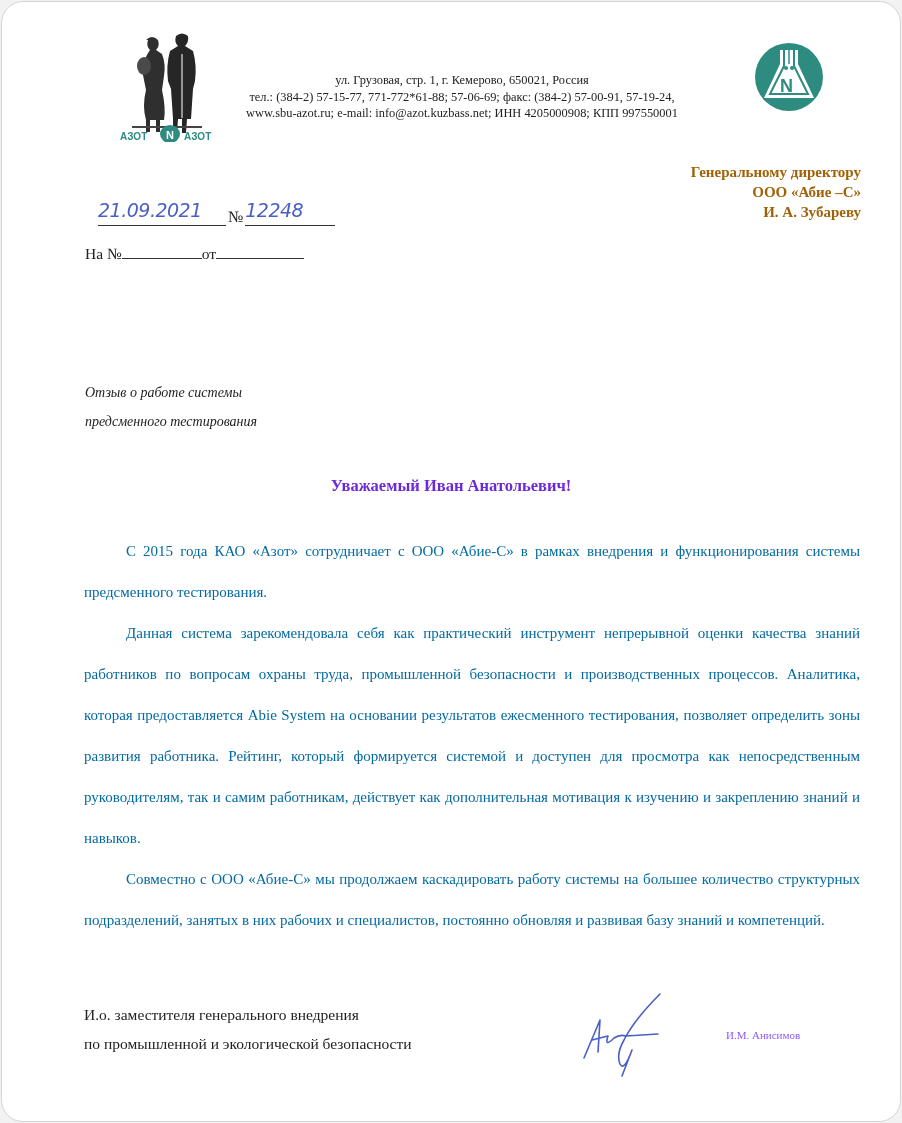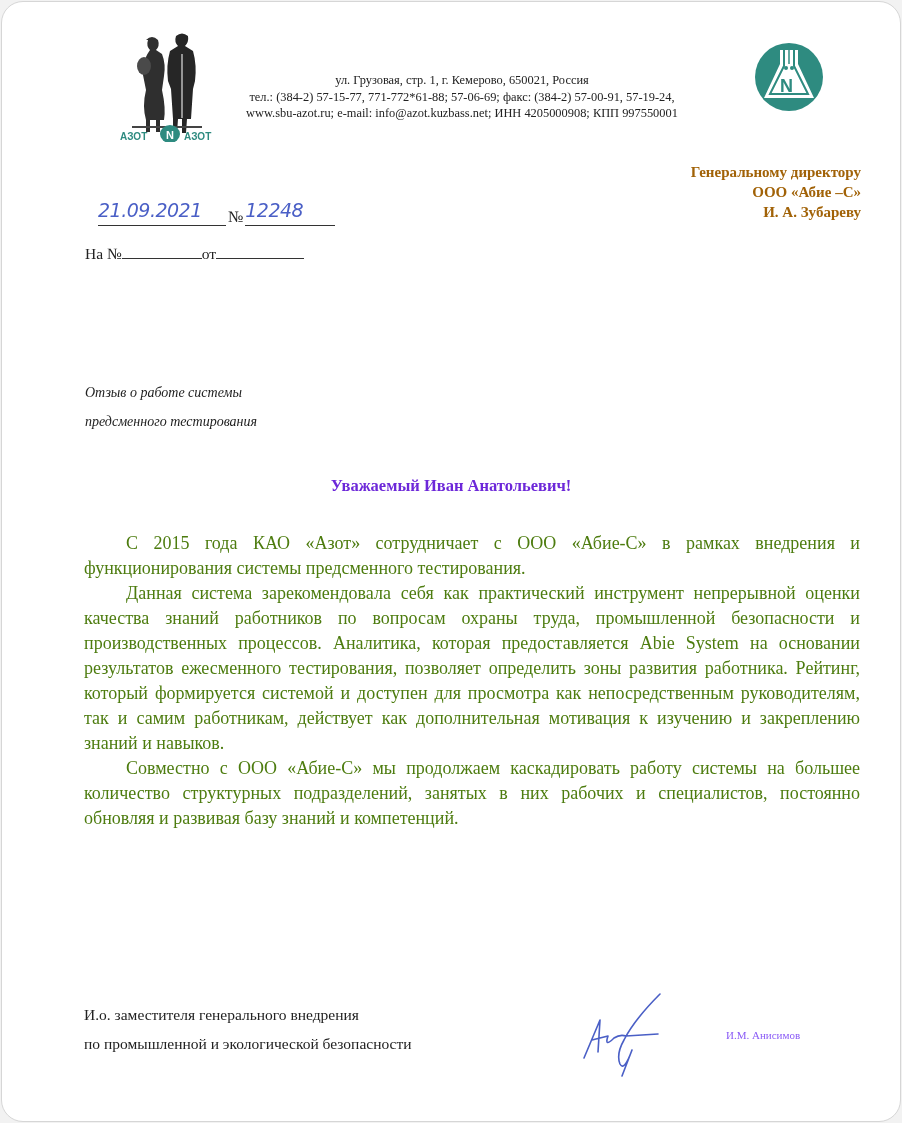--- a/index.html
+++ b/index.html
@@ -59,21 +59,21 @@
 
   .subject { left: 83px; top: 376px; font-size: 14px; line-height: 29px; color: #222; font-style: italic; }
 
   .salutation {
     left: 0; top: 474px; width: 898px; text-align: center;
     font-weight: bold; font-size: 16.5px; color: #6d28d9;
   }
 
   .body-text {
     left: 82px; top: 529px; width: 776px;
-    font-size: 18px; line-height: 25px; text-align: justify; color: #4d7c0f;
+    font-size: 15px; line-height: 41px; text-align: justify; color: #0369a1;
   }
   .body-text p { margin: 0; text-indent: 42px; }
 
   .signer-title { left: 82px; top: 998px; font-size: 15.5px; line-height: 29px; color: #222; }
   .signature { left: 572px; top: 988px; width: 100px; height: 90px; }
   .signer-name { left: 724px; top: 1027px; font-size: 11px; color: #8b5cf6; white-space: nowrap; }
 </style>
 </head>
 <body>
 

